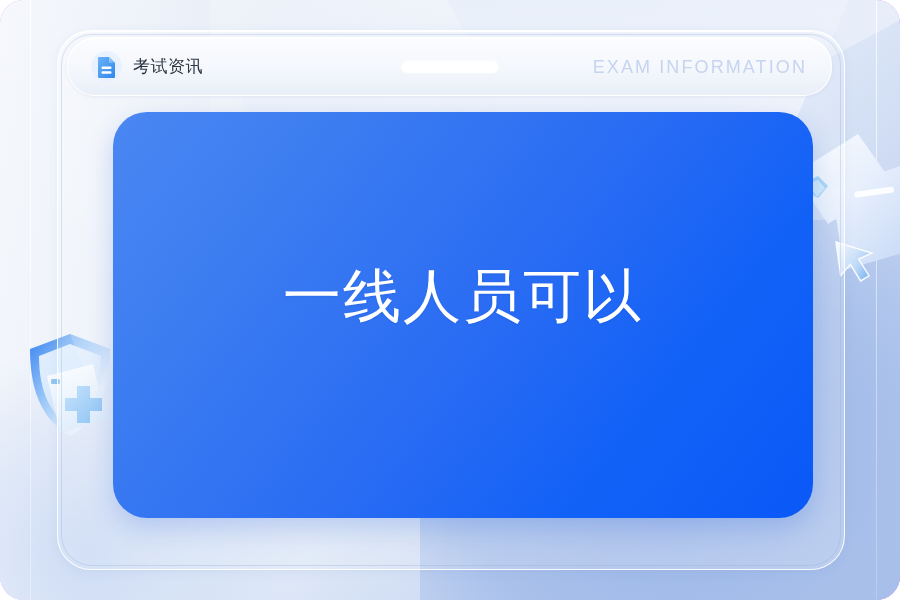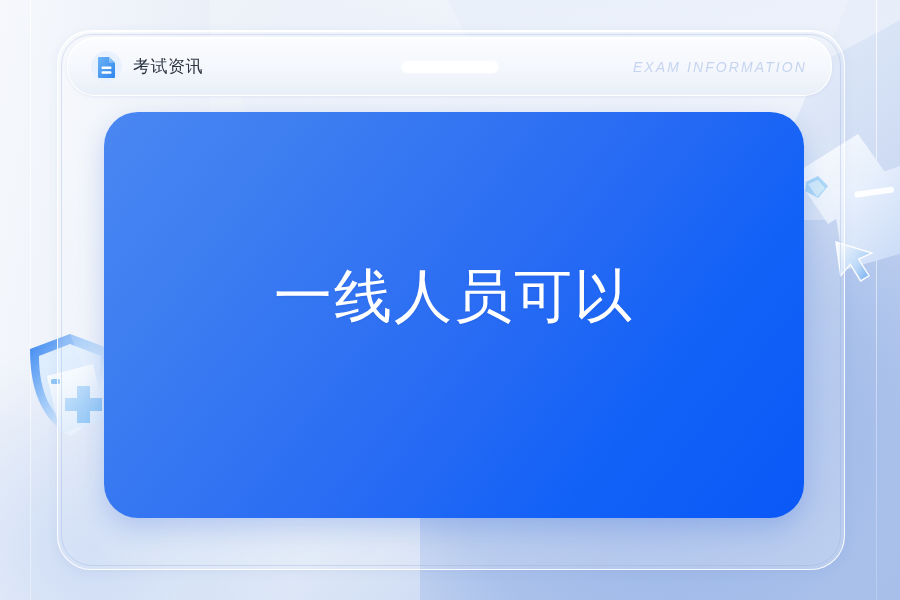--- a/index.html
+++ b/index.html
@@ -13,20 +13,21 @@
     font-family: "Liberation Sans", "DejaVu Sans", sans-serif;
   }
 
   
   .stage {
     position: relative;
     width: 900px;
     height: 600px;
     overflow: hidden;
     background: #d946ef;
+    border-radius: 24px;
   }
   .bg-base {
     position: absolute;
     inset: 0;
     background:
       linear-gradient(135deg, #f2f5fa 0%, #eaf0f8 30%, #dde7f7 58%, #c2d2f0 80%, #a8bdea 100%);
   }
   
   .bg-band-left {
     position: absolute;
@@ -149,31 +150,30 @@
     height: 11px;
     border-radius: 6px;
     background: #ffffff;
     box-shadow: 0 0 0 1px rgba(255,255,255,.7);
   }
   .header-right {
     position: absolute;
     right: 24px;
     top: 50%;
     transform: translateY(-50%);
-    font-size: 14px;
+    font-size: 18px;
     letter-spacing: 2.1px;
     color: #c6d4f0;
     white-space: nowrap;
-    font-style: italic;
   }
 
   
   .card {
     position: absolute;
-    left: 104px;
+    left: 113px;
     top: 112px;
     width: 700px;
     height: 406px;
     border-radius: 34px;
     background: linear-gradient(128deg, #4a87f2 0%, #3c7df1 22%, #2a6cf3 52%, #1261f7 76%, #0a59f8 100%);
     box-shadow: 0 10px 26px rgba(30,90,215,.22);
     display: flex;
     flex-direction: column;
     align-items: center;
     justify-content: center;

